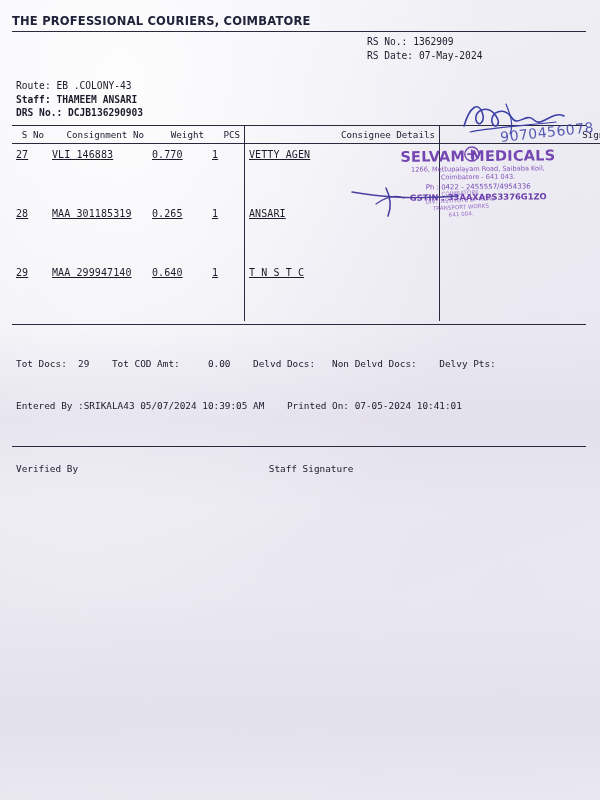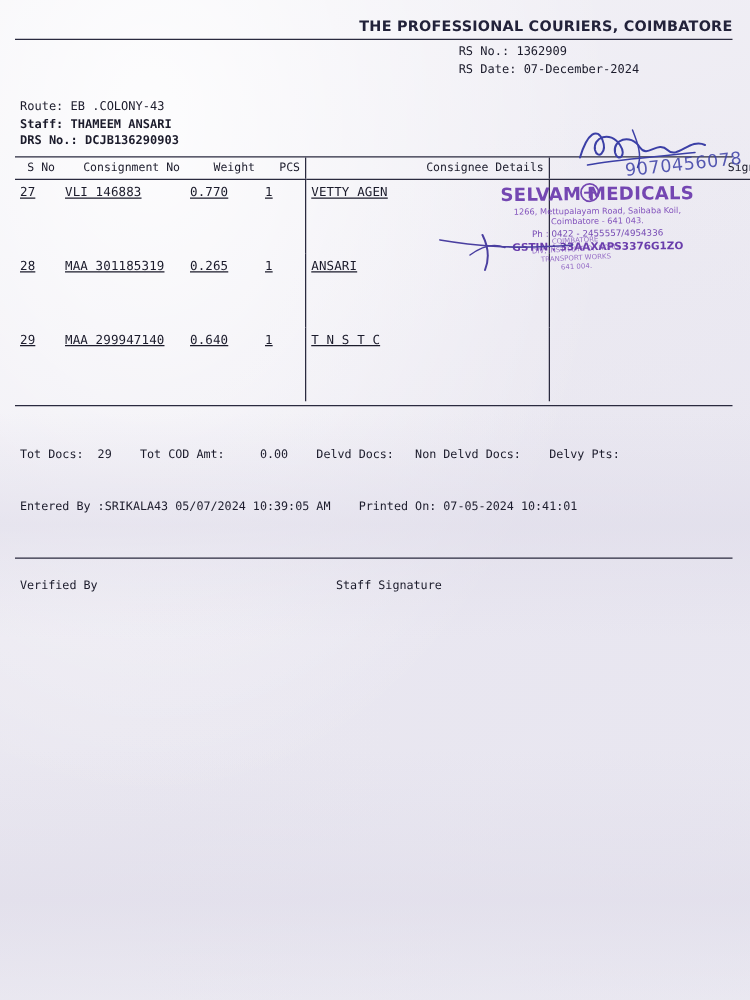--- a/index.html
+++ b/index.html
@@ -34,21 +34,21 @@
     position: absolute; left: 0; top: 600px; width: 600px; height: 200px;
     background: linear-gradient(180deg, rgba(226,223,236,0) 0%, rgba(221,218,232,0.5) 60%, rgba(230,228,238,0.2) 100%);
     pointer-events: none;
   }
   .doc {
     position: absolute;
     left: 12px; top: 8px;
     width: 574px;
   }
   .title {
-    text-align: right;
+    text-align: left;
     font-family: "DejaVu Sans", sans-serif;
     font-weight: bold;
     font-size: 11.5px;
     letter-spacing: 0.2px;
     color: #22223a;
     margin-top: 6px;
   }
   .subtitle {
     text-align: center;
     font-family: "DejaVu Sans", sans-serif;
@@ -226,21 +226,21 @@
         <b>DCJB136290903</b>
       </div>
     </div>
     <div class="right">
       <div>
         <span>RS No.:</span>
         <span>1362909</span>
       </div>
       <div>
         <span>RS Date:</span>
-        <span>07-December-2024</span>
+        <span>07-May-2024</span>
       </div>
     </div>
   </div>
 
   <div class="rule"></div>
 
   <table class="tbl">
     <thead>
       <tr>
         <th class="col-sno">S No</th>

